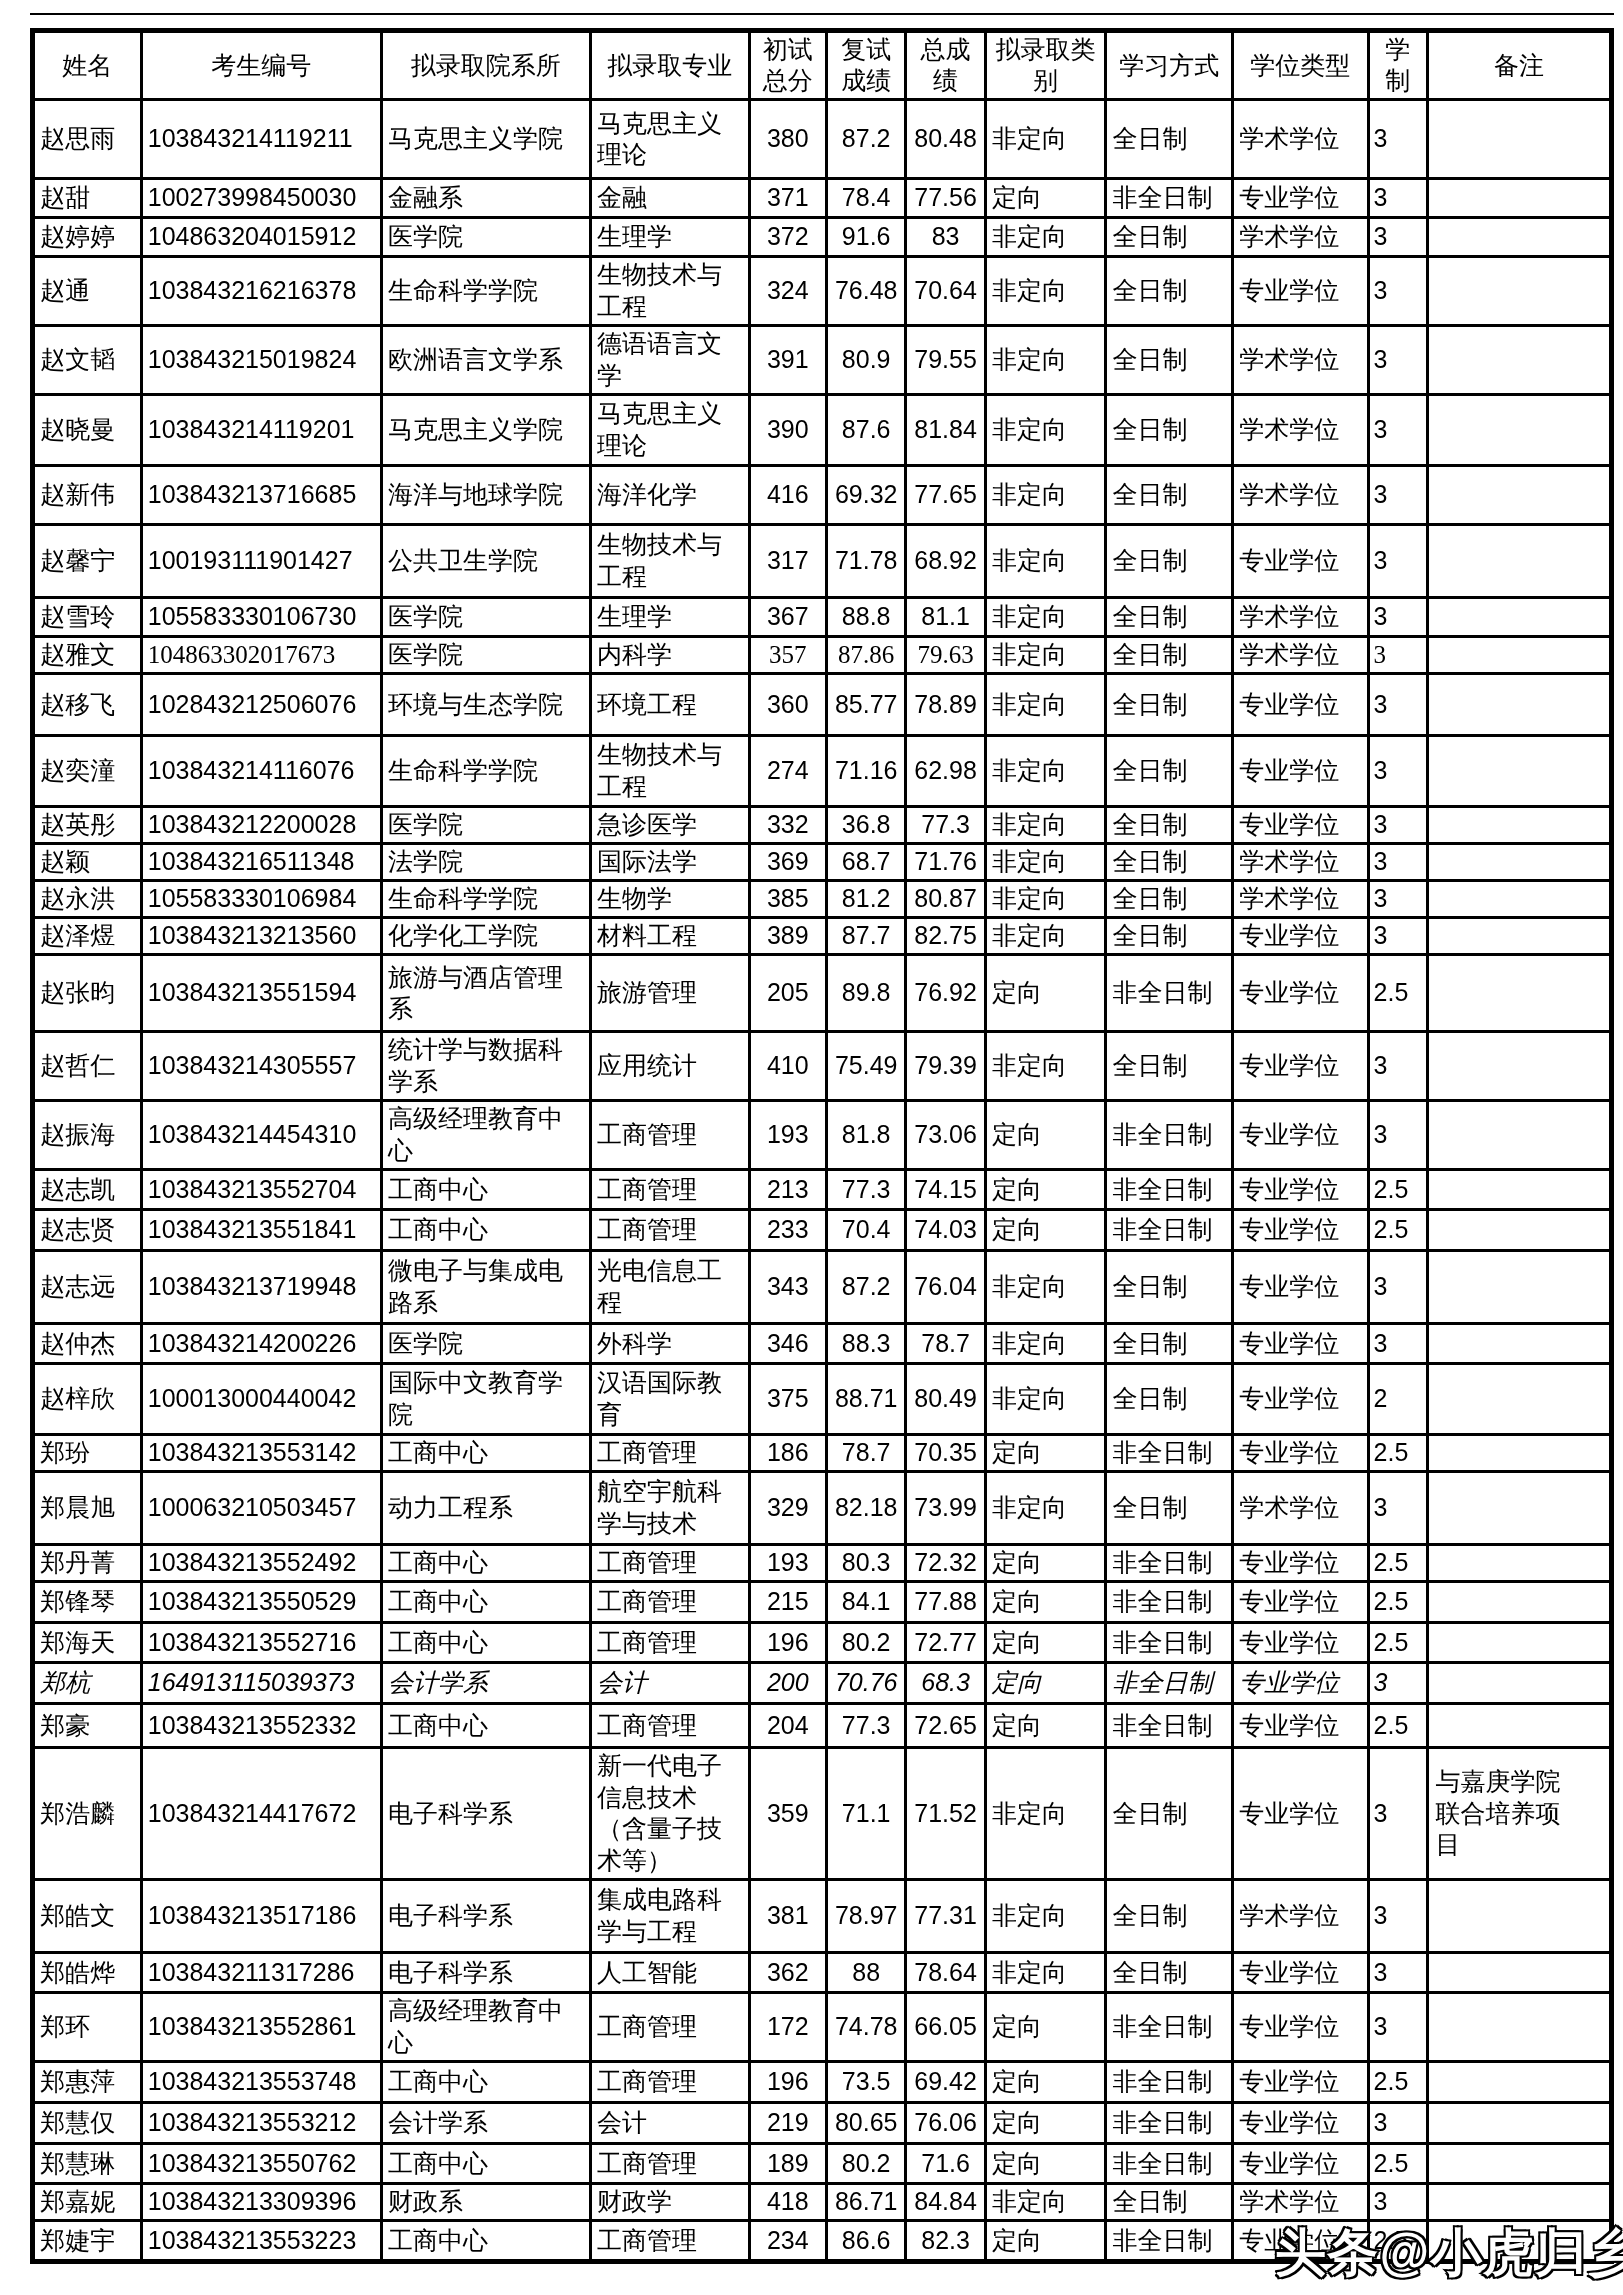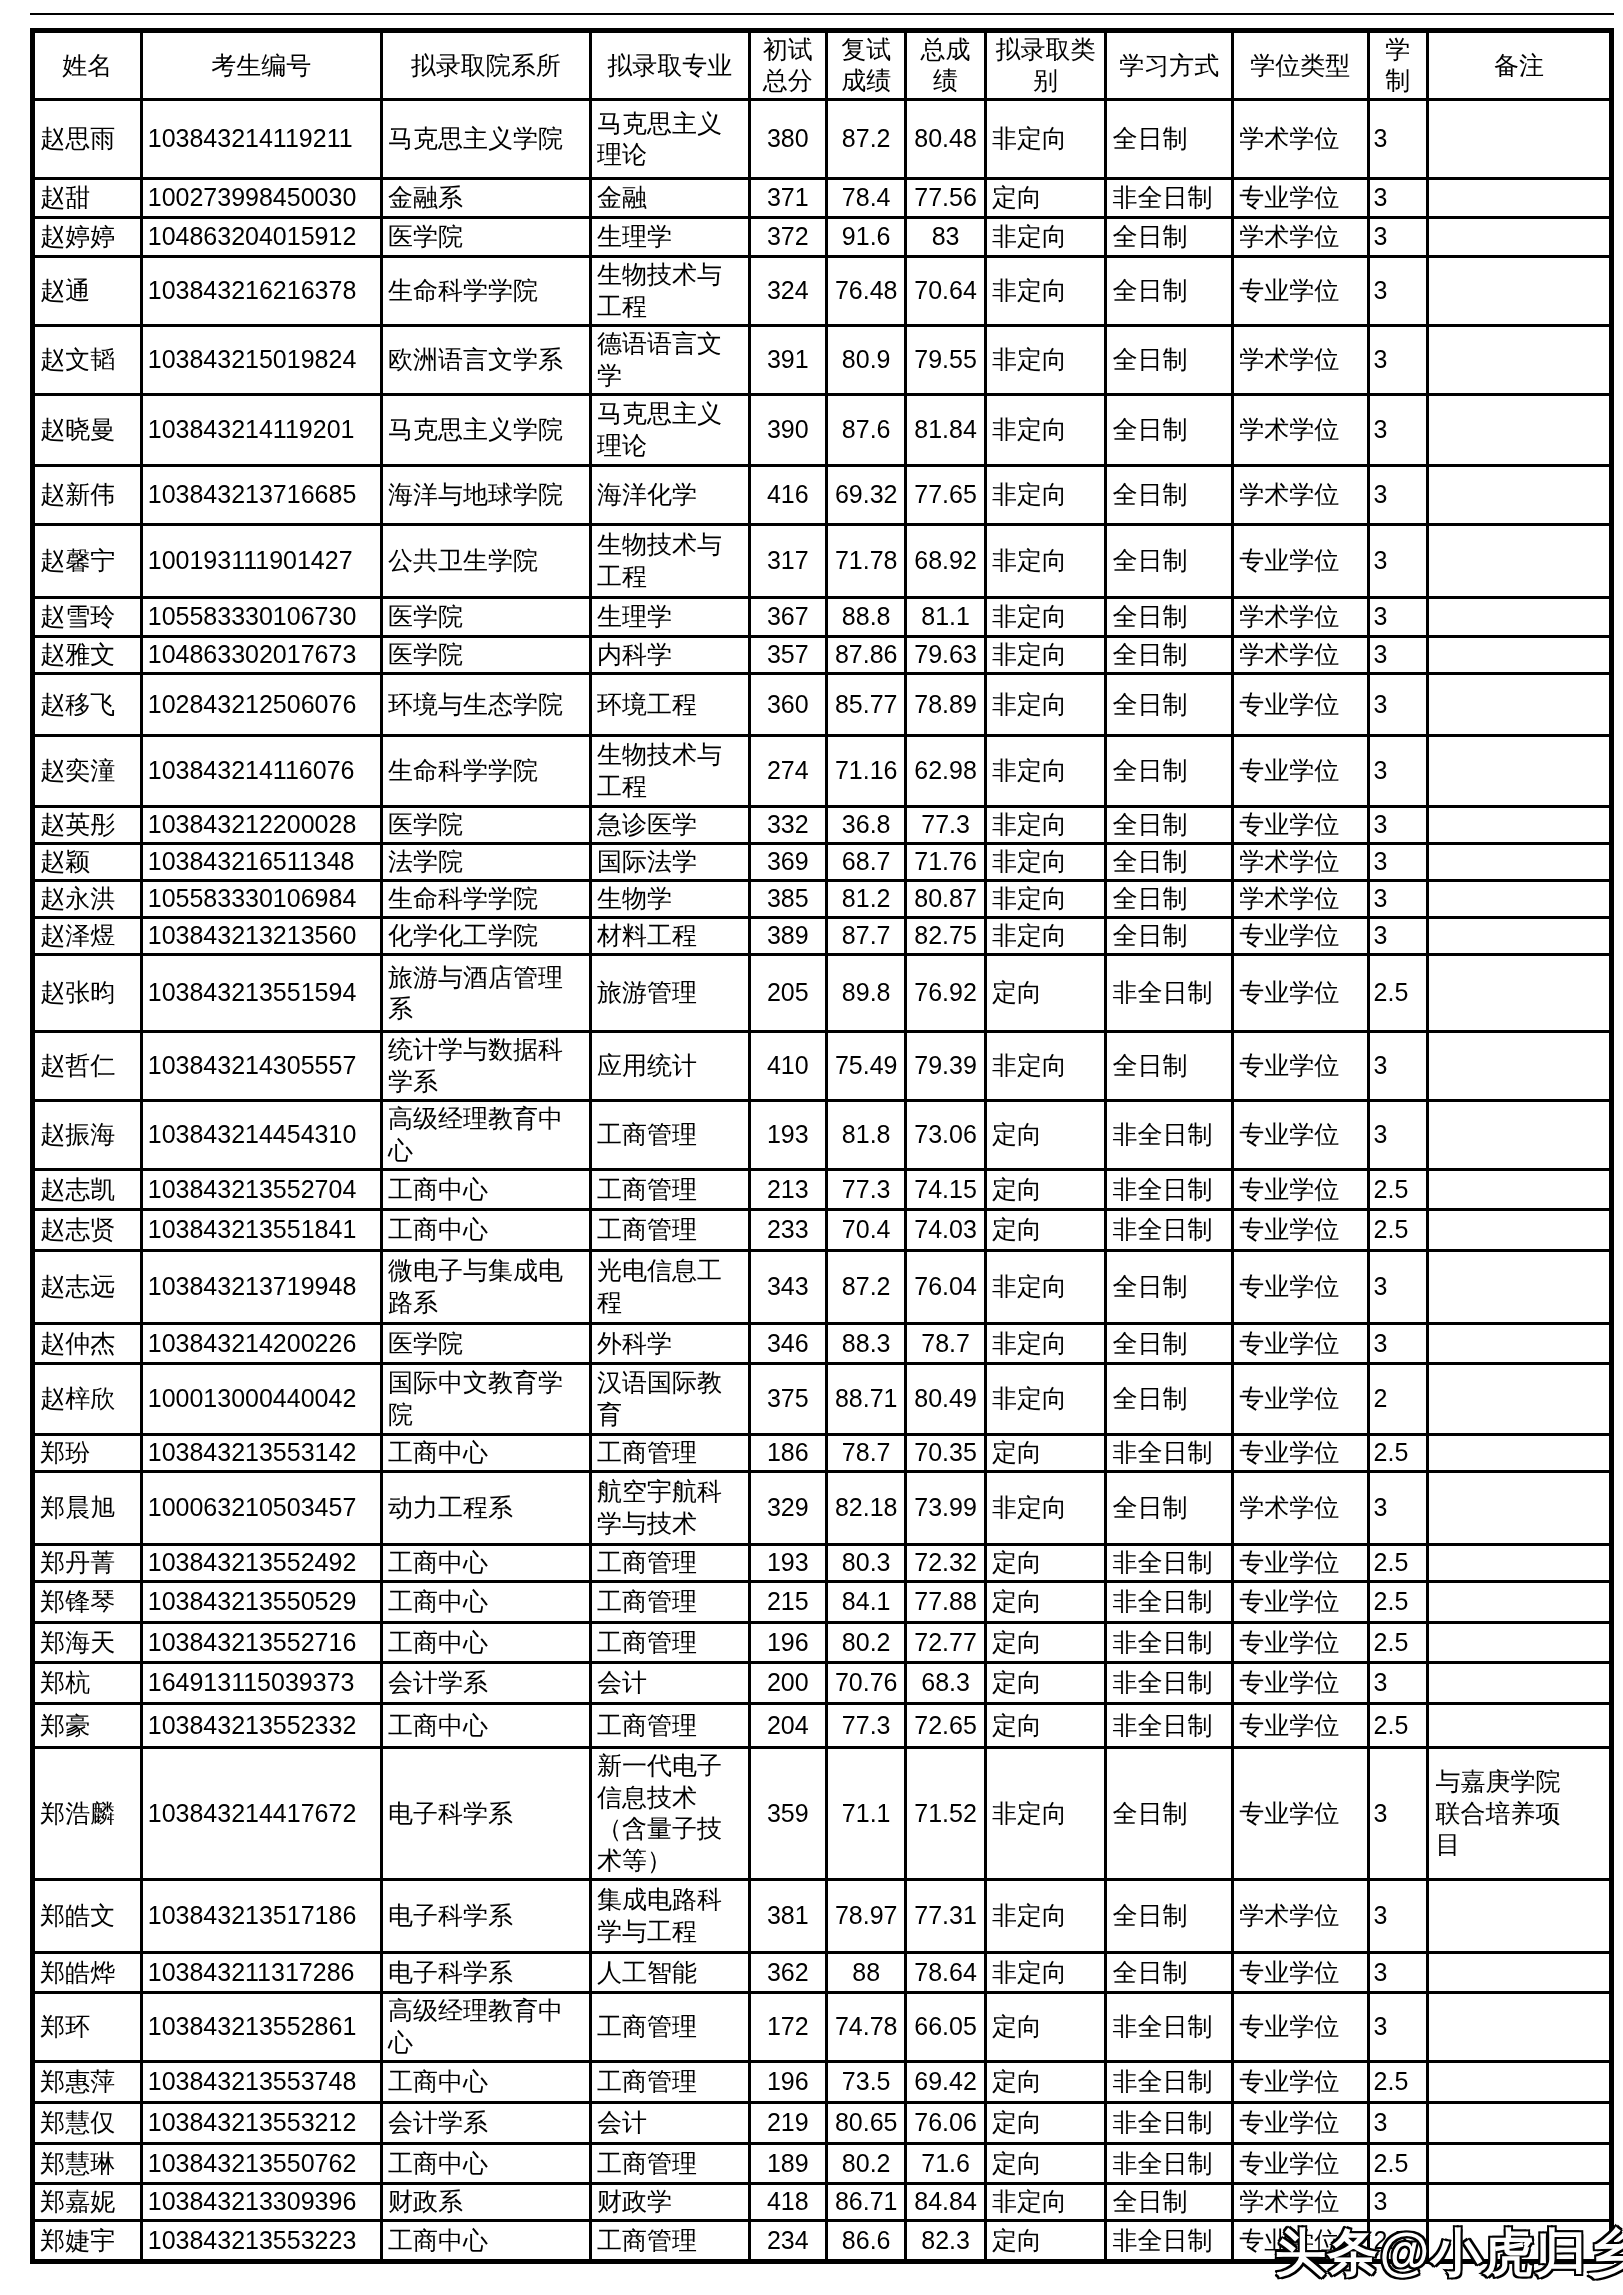--- a/index.html
+++ b/index.html
@@ -230,21 +230,21 @@
           <td class="c3">生理学</td>
           <td class="c4 num">367</td>
           <td class="c5 num">88.8</td>
           <td class="c6 num">81.1</td>
           <td class="c7">非定向</td>
           <td class="c8">全日制</td>
           <td class="c9">学术学位</td>
           <td class="c10">3</td>
           <td class="c11"></td>
         </tr>
-        <tr style="height: 36px;">
+        <tr style="height: 36px; font-family: Liberation Serif, serif;">
           <td class="c0">赵雅文</td>
           <td class="c1">104863302017673</td>
           <td class="c2">医学院</td>
           <td class="c3">内科学</td>
           <td class="c4 num">357</td>
           <td class="c5 num">87.86</td>
           <td class="c6 num">79.63</td>
           <td class="c7">非定向</td>
           <td class="c8">全日制</td>
           <td class="c9">学术学位</td>
@@ -510,21 +510,21 @@
           <td class="c3">工商管理</td>
           <td class="c4 num">196</td>
           <td class="c5 num">80.2</td>
           <td class="c6 num">72.77</td>
           <td class="c7">定向</td>
           <td class="c8">非全日制</td>
           <td class="c9">专业学位</td>
           <td class="c10">2.5</td>
           <td class="c11"></td>
         </tr>
-        <tr style="height: 41px;">
+        <tr style="height: 41px; font-style: italic;">
           <td class="c0">郑杭</td>
           <td class="c1">164913115039373</td>
           <td class="c2">会计学系</td>
           <td class="c3">会计</td>
           <td class="c4 num">200</td>
           <td class="c5 num">70.76</td>
           <td class="c6 num">68.3</td>
           <td class="c7">定向</td>
           <td class="c8">非全日制</td>
           <td class="c9">专业学位</td>

